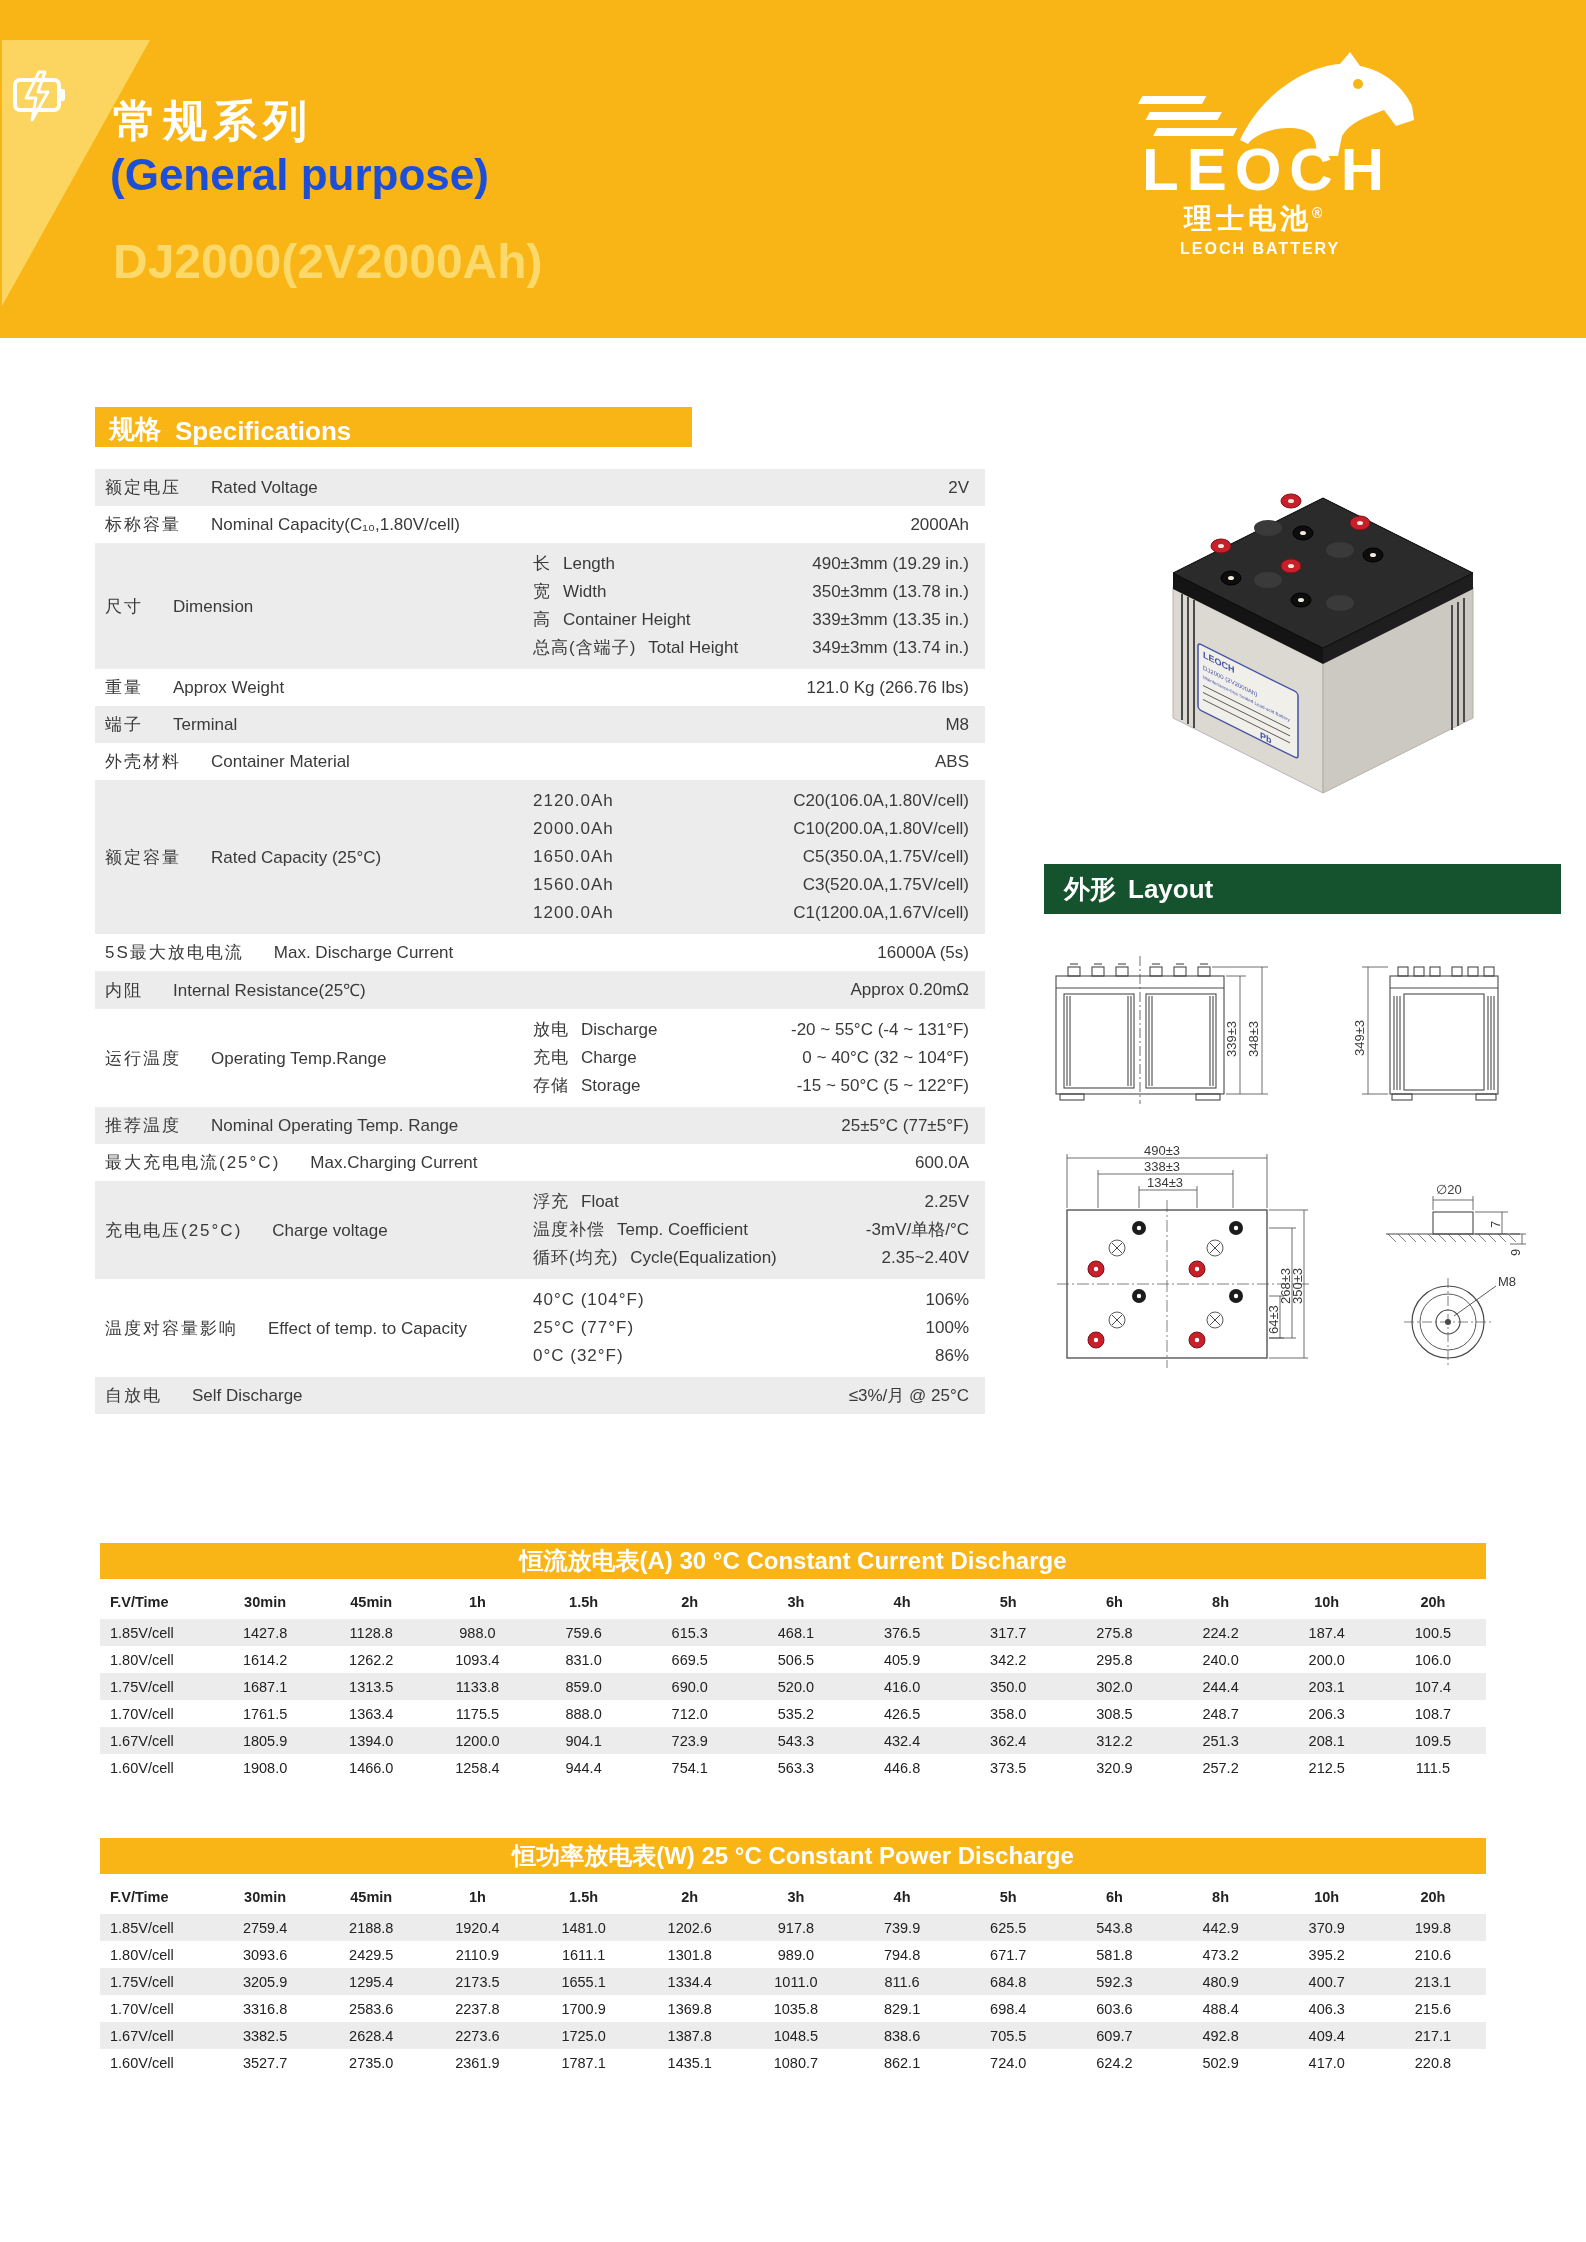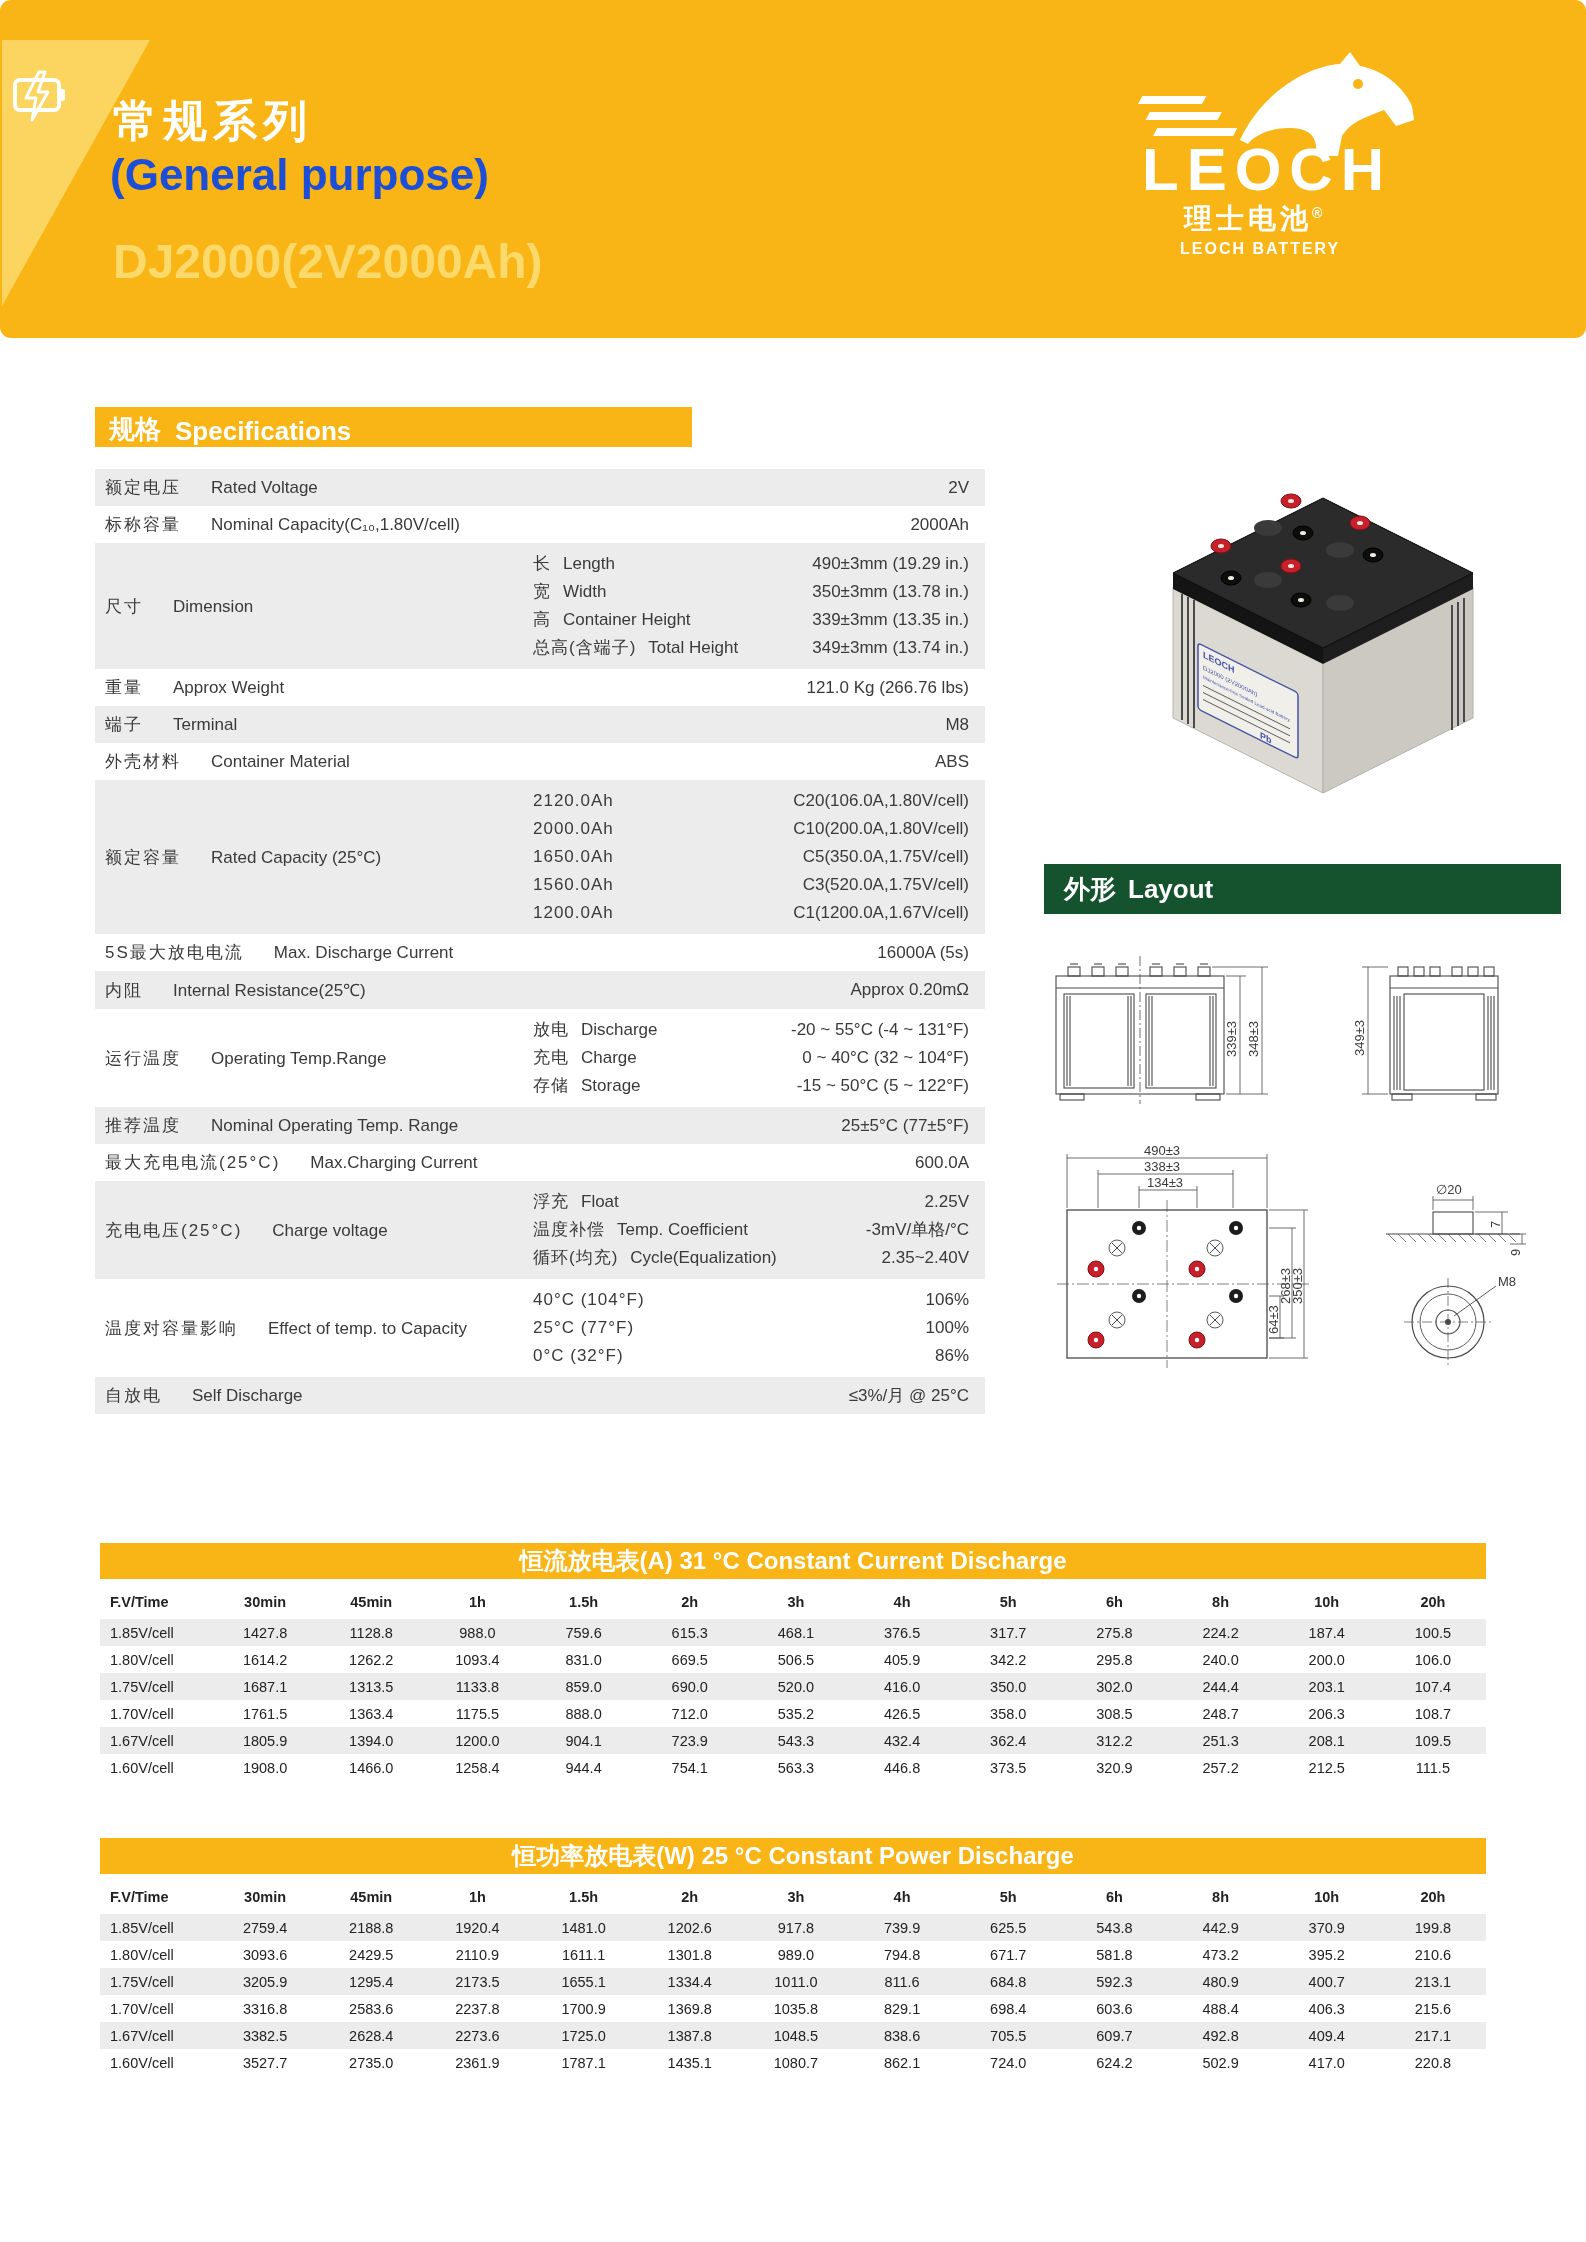--- a/index.html
+++ b/index.html
@@ -1,21 +1,21 @@
 <!DOCTYPE html>
 <html><head>
 <meta charset="utf-8">
 <style>
   html,body{margin:0;padding:0;background:#fff;}
   *{box-sizing:border-box;}
   .page{position:relative;width:1586px;height:2242px;background:#ffffff;overflow:hidden;
         font-family:"Liberation Sans",sans-serif;color:#3a3a3a;}
 
   
-  .header{position:absolute;left:0;top:0;width:1586px;height:338px;background:#F9B515;border-radius:11px;}
+  .header{position:absolute;left:0;top:0;width:1586px;height:338px;background:#F9B515;}
   .tri{position:absolute;left:2px;top:40px;width:148px;height:266px;background:#FBD55F;
        clip-path:polygon(0 0,100% 0,0 100%);}
   .batt-icon{position:absolute;left:12px;top:66px;}
   .title-cn{position:absolute;left:113px;top:92px;font-size:44px;font-weight:bold;color:#fff;letter-spacing:6px;}
   .title-en{position:absolute;left:110px;top:150px;font-size:44px;font-weight:bold;color:#1d4ed8;}
   .title-model{position:absolute;left:113px;top:234px;font-size:48px;font-weight:bold;color:#FCD96B;}
   .logo{position:absolute;left:1112px;top:44px;width:360px;}
   .logo-cn-line{margin-left:72px;margin-top:-4px;color:#fff;font-weight:bold;font-size:28px;letter-spacing:4px;}
   .logo-cn-line sup{font-size:14px;letter-spacing:0;}
   .logo-sub{margin-left:68px;color:#fff;font-weight:bold;font-size:16px;letter-spacing:2px;margin-top:2px;}
@@ -620,21 +620,21 @@
       </g>
       <circle cx="70" cy="140" r="3" fill="#4a4a4a"></circle>
       <line x1="26" y1="140" x2="114" y2="140" stroke="#4a4a4a" stroke-width="0.7" stroke-dasharray="10 3 2 3"></line>
       <line x1="70" y1="96" x2="70" y2="184" stroke="#4a4a4a" stroke-width="0.7" stroke-dasharray="10 3 2 3"></line>
       <line x1="76" y1="134" x2="118" y2="104" stroke="#4a4a4a" stroke-width="0.9"></line>
       <text class="dim-text" x="120" y="104">M8</text>
     </svg>
   </div>
 
   <div class="dt-section" style="top:1543px;">
-    <div class="dt-bar">恒流放电表(A) 31 °C  Constant Current Discharge</div>
+    <div class="dt-bar">恒流放电表(A) 30 °C  Constant Current Discharge</div>
     <div class="dt" id="cc-table">
         <div class="dt-row dt-head">
           <div class="dt-cell first">F.V/Time</div>
           <div class="dt-cell">30min</div>
           <div class="dt-cell">45min</div>
           <div class="dt-cell">1h</div>
           <div class="dt-cell">1.5h</div>
           <div class="dt-cell">2h</div>
           <div class="dt-cell">3h</div>
           <div class="dt-cell">4h</div>

